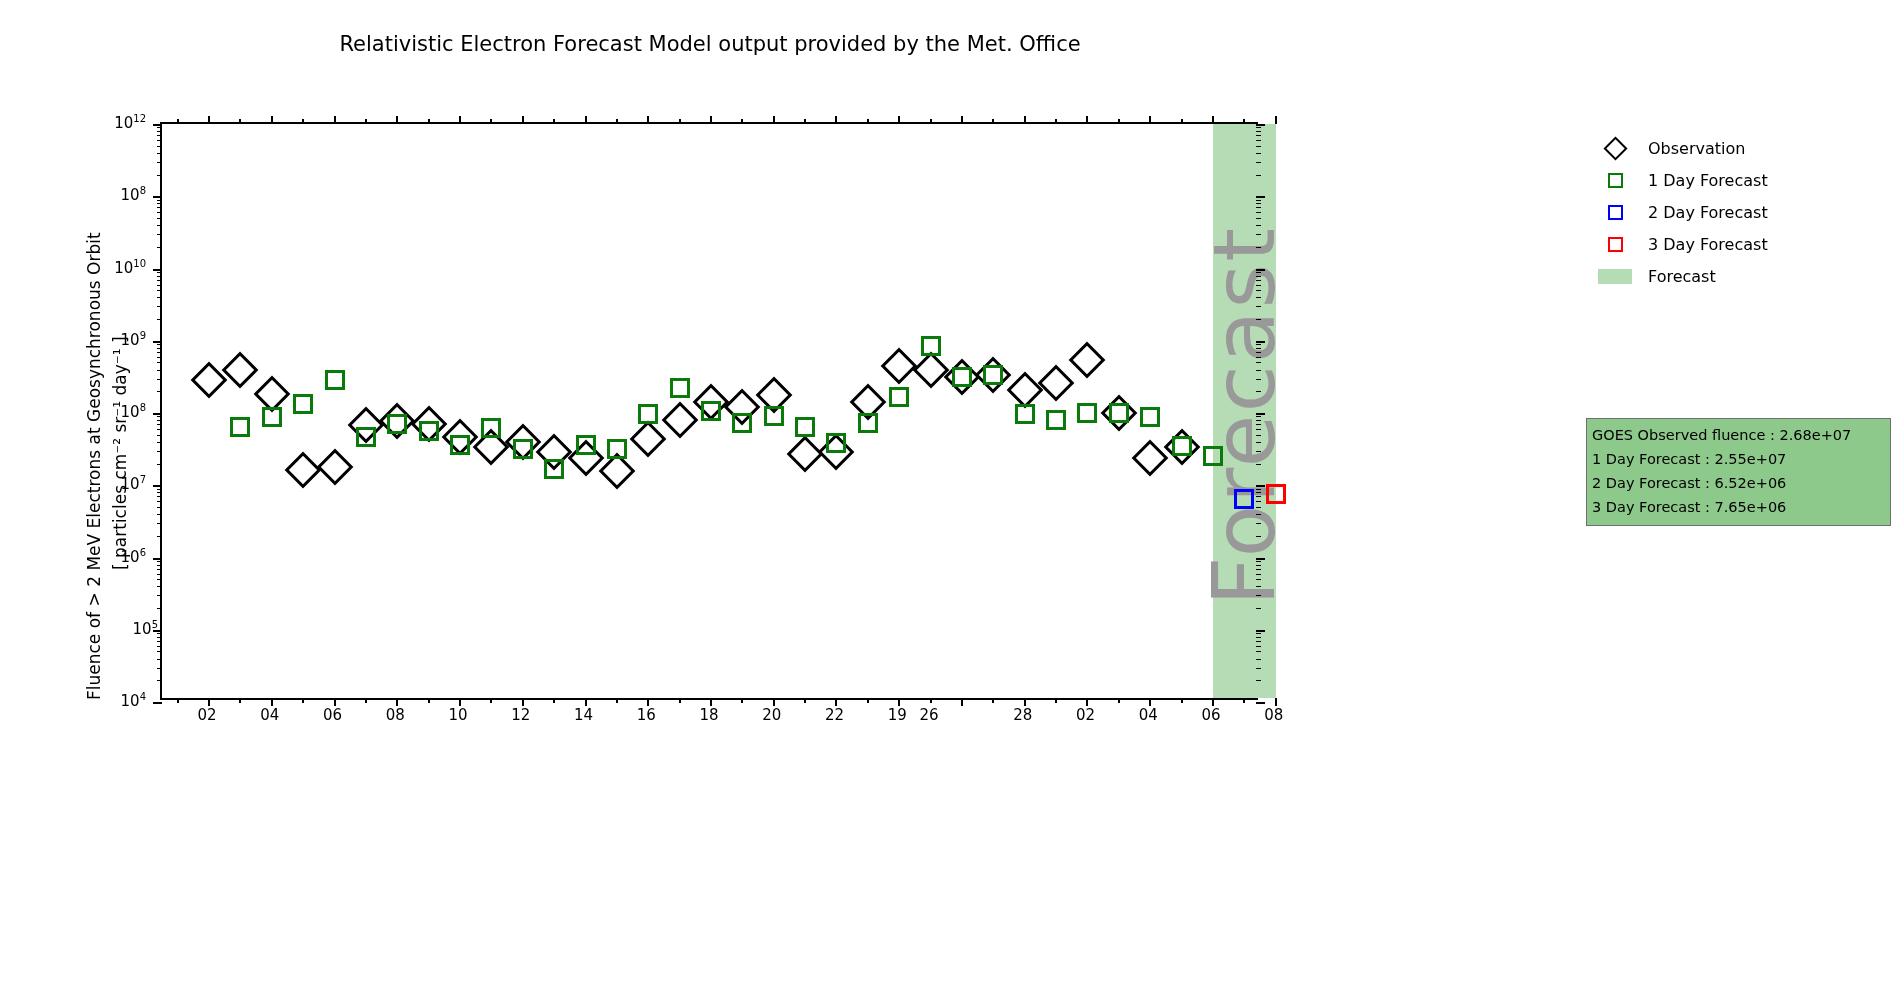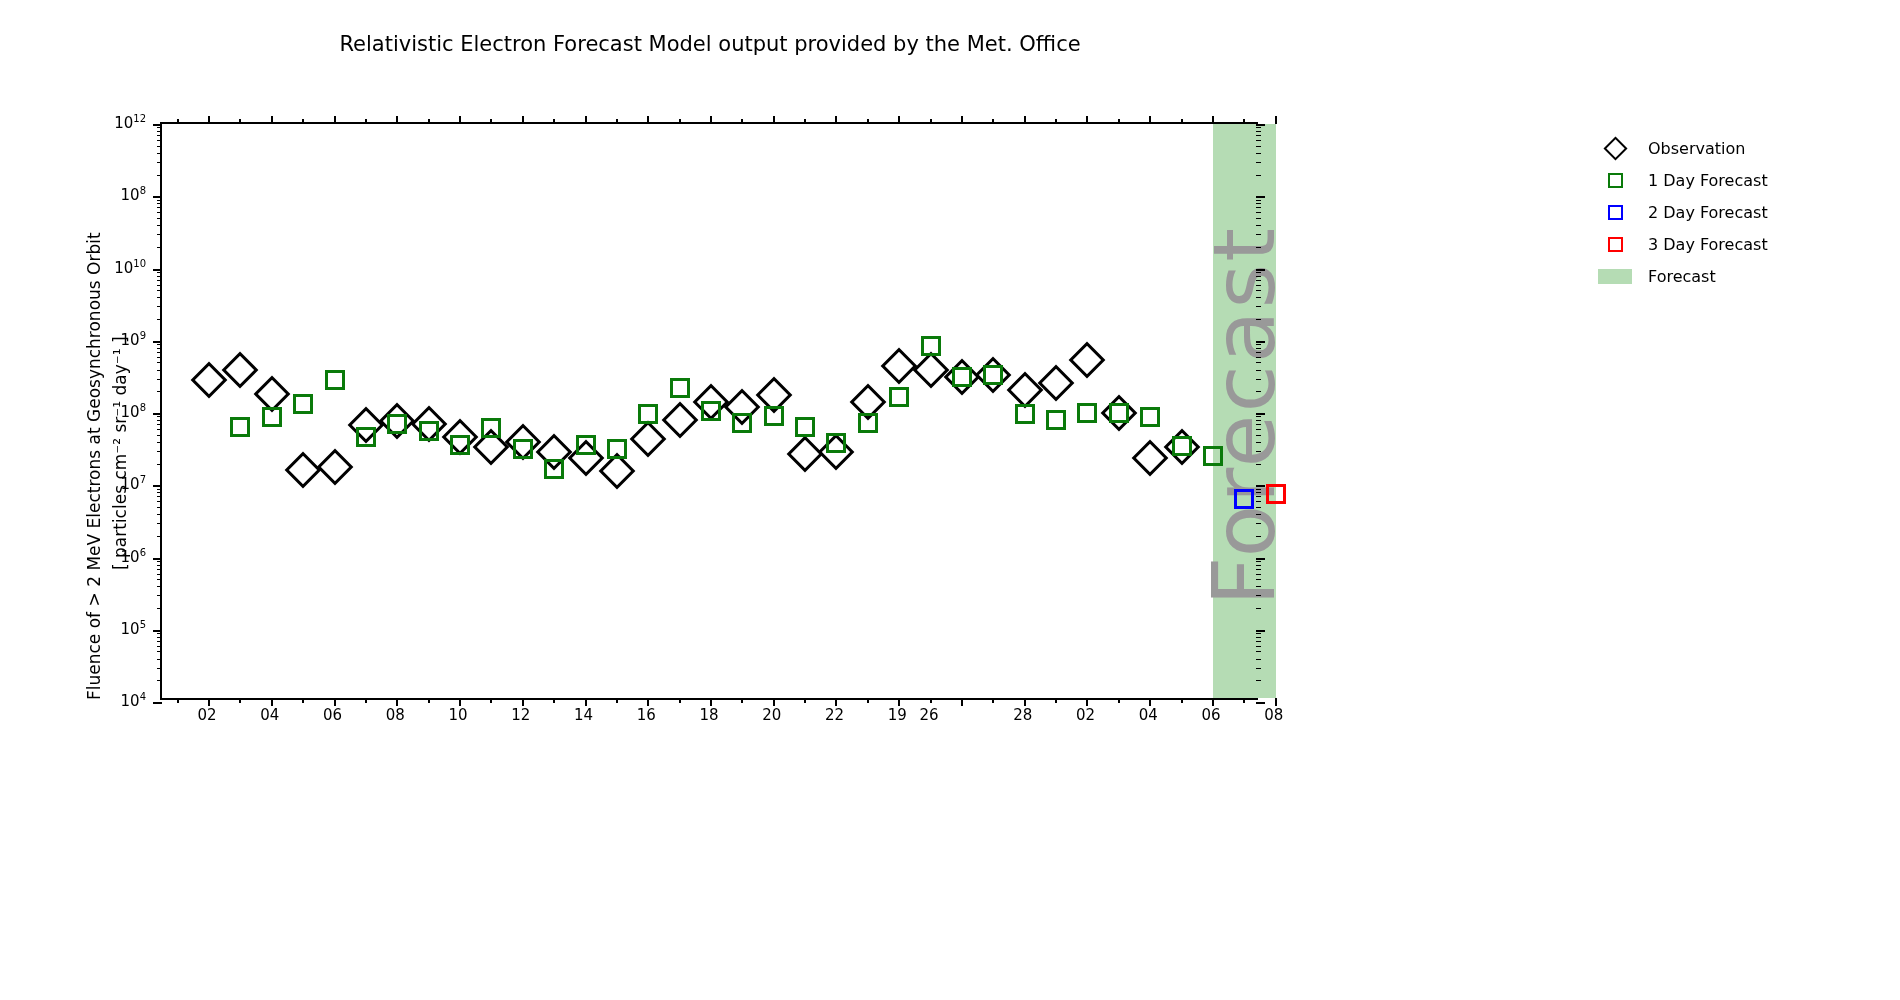--- a/index.html
+++ b/index.html
@@ -383,23 +383,29 @@
         <div class="lg-label">3 Day Forecast</div>
       </div>
       <div class="lg-row">
         <div class="lg-key">
           <div class="k-patch" style="background: rgb(181, 220, 180);"></div>
         </div>
         <div class="lg-label">Forecast</div>
       </div>
     </div>
 
+  <div id="infobox" style="background: rgb(142, 201, 140);">
+      <div>GOES Observed fluence : 2.68e+07</div>
+      <div>1 Day Forecast : 2.55e+07</div>
+      <div>2 Day Forecast : 6.52e+06</div>
+      <div>3 Day Forecast : 7.65e+06</div>
+    </div>
 
 <div class="ylab" style="top: 700px; left: 0px; width: 146px;">10<sup>4</sup></div>
-    <div class="ylab" style="top: 627.75px; left: 0px; width: 146px;">10<sup>5</sup></div>
+    <div class="ylab" style="top: 627.75px; left: 0px; width: 146px; padding-left: 12px;">10<sup>5</sup></div>
     <div class="ylab" style="top: 555.5px; left: 0px; width: 146px;">10<sup>6</sup></div>
     <div class="ylab" style="top: 483.25px; left: 0px; width: 146px;">10<sup>7</sup></div>
     <div class="ylab" style="top: 411px; left: 0px; width: 146px;">10<sup>8</sup></div>
     <div class="ylab" style="top: 338.75px; left: 0px; width: 146px;">10<sup>9</sup></div>
     <div class="ylab" style="top: 266.5px; left: 0px; width: 146px;">10<sup>10</sup></div>
     <div class="ylab" style="top: 194.25px; left: 0px; width: 146px;">10<sup>8</sup></div>
     <div class="ylab" style="top: 122px; left: 0px; width: 146px;">10<sup>12</sup></div>
     <div class="xlab" style="left: 207.057px;">02</div>
     <div class="xlab" style="left: 269.8px;">04</div>
     <div class="xlab" style="left: 332.543px;">06</div>

